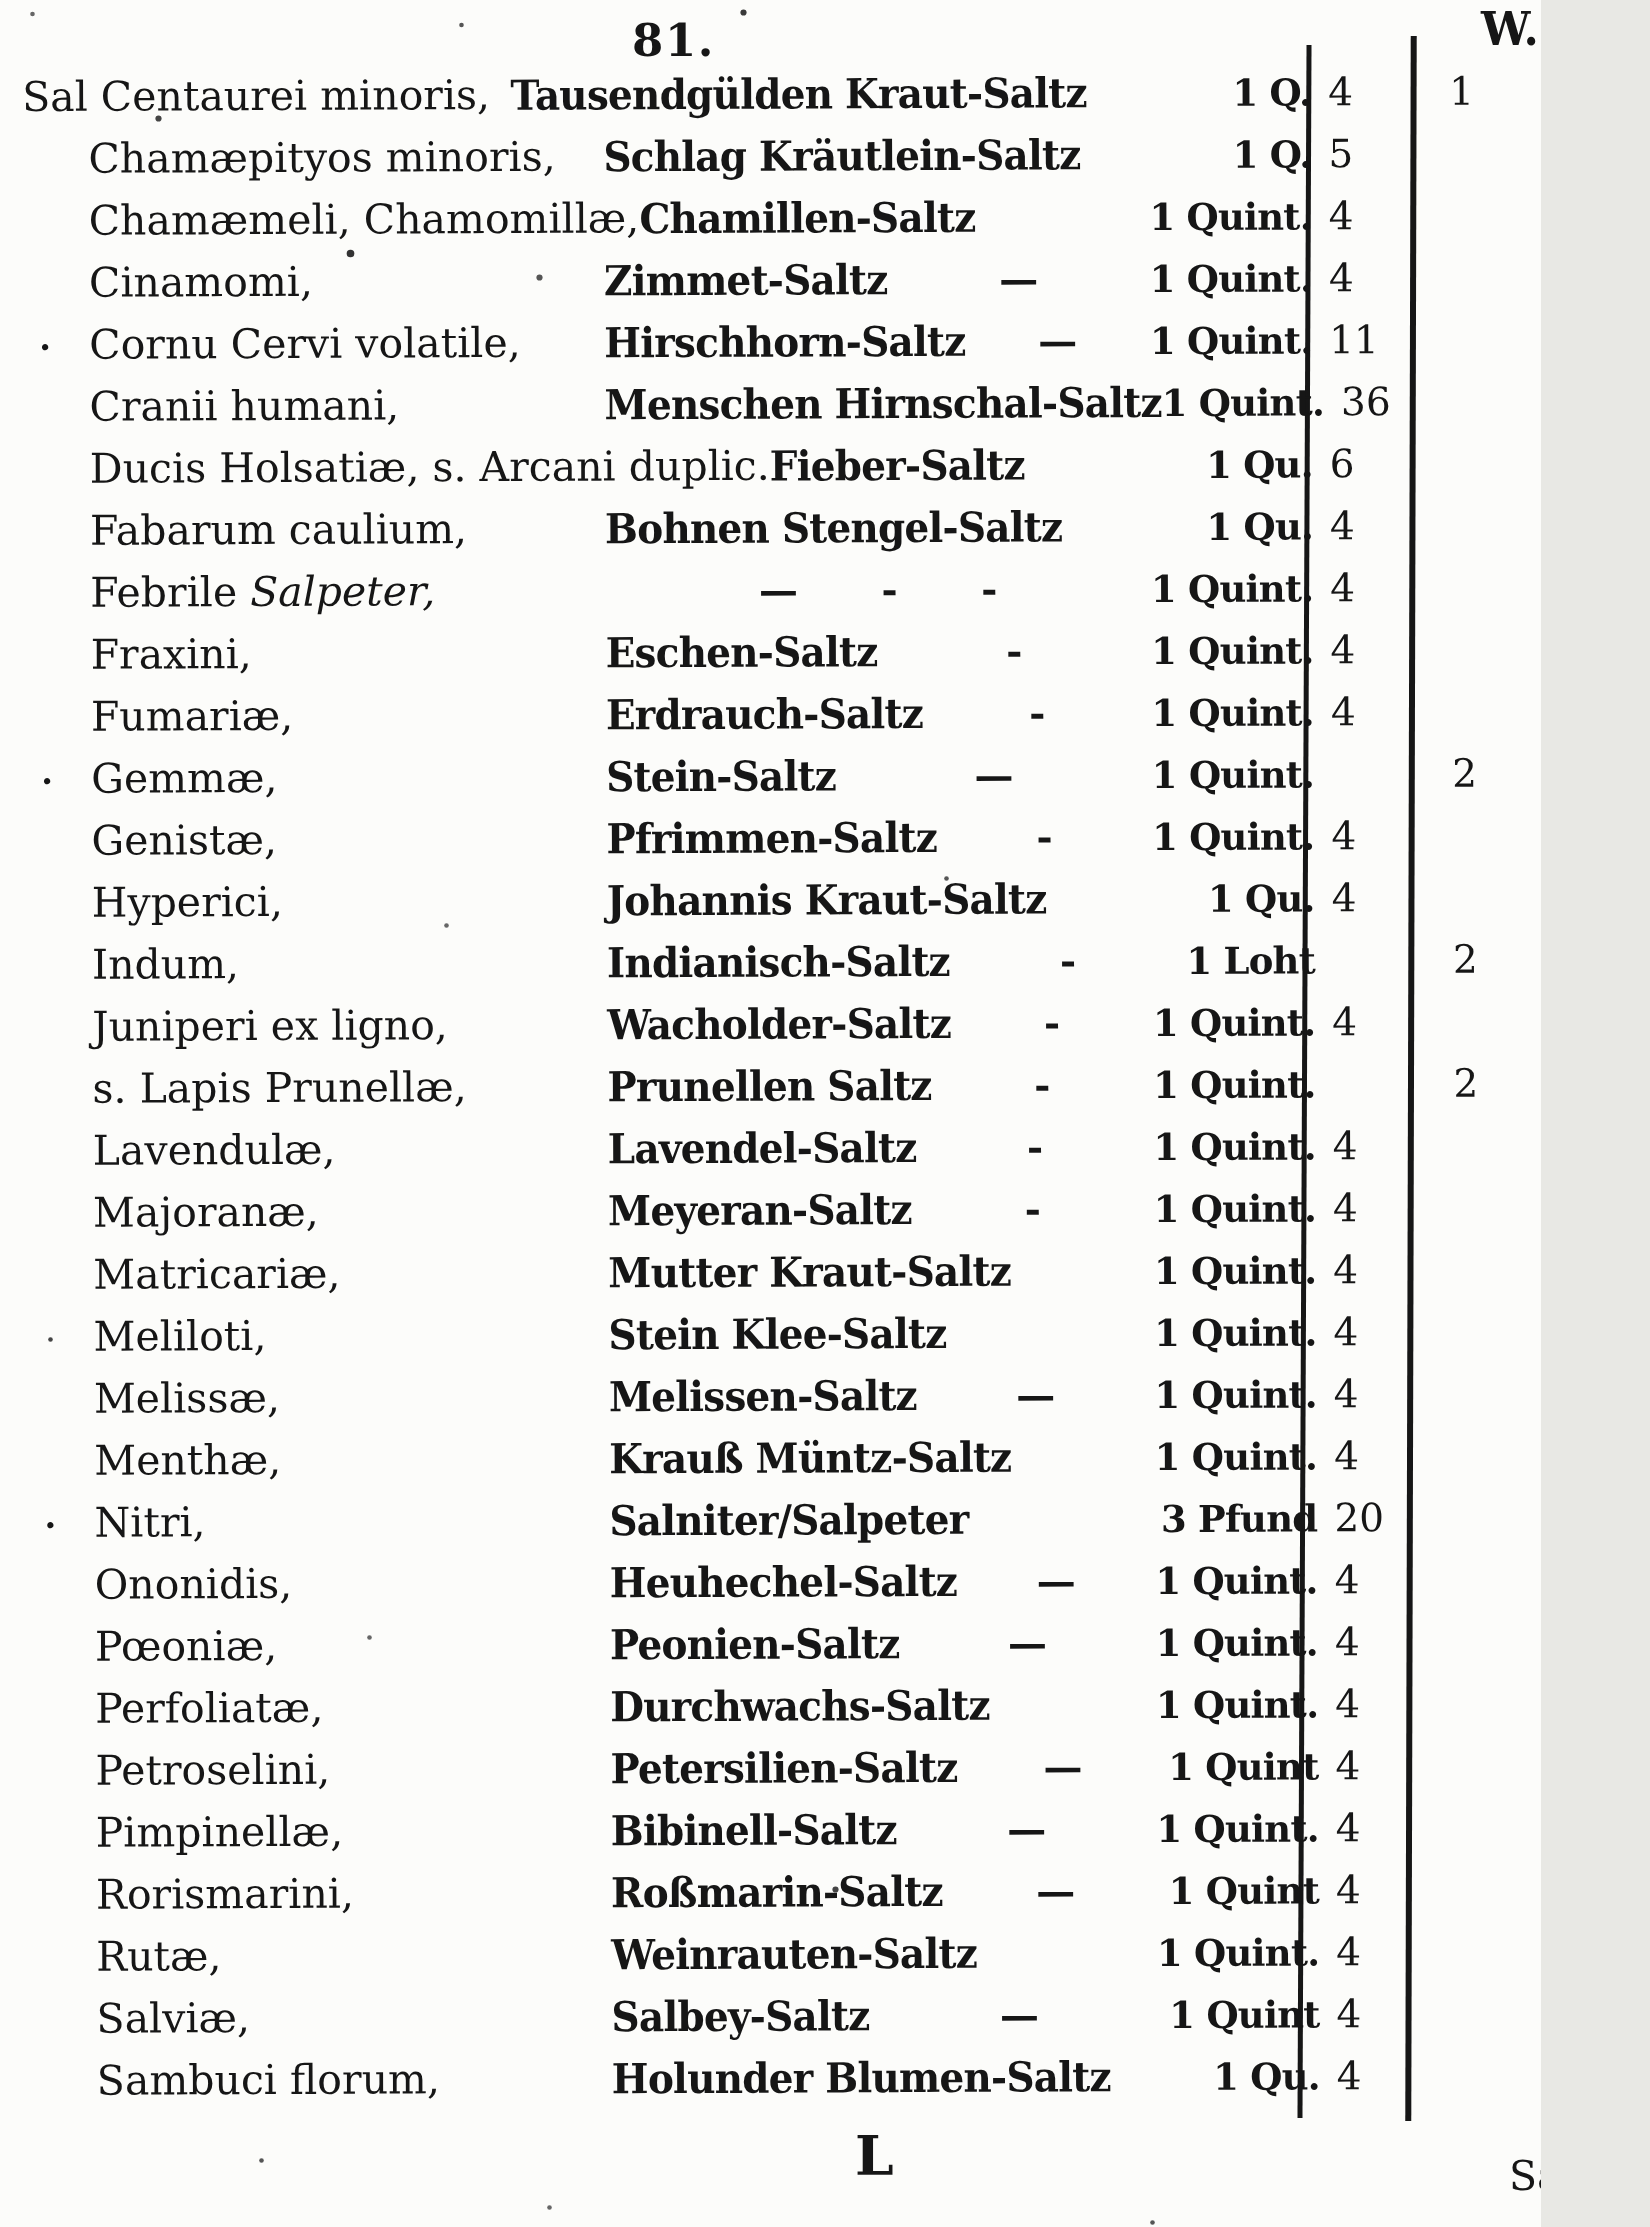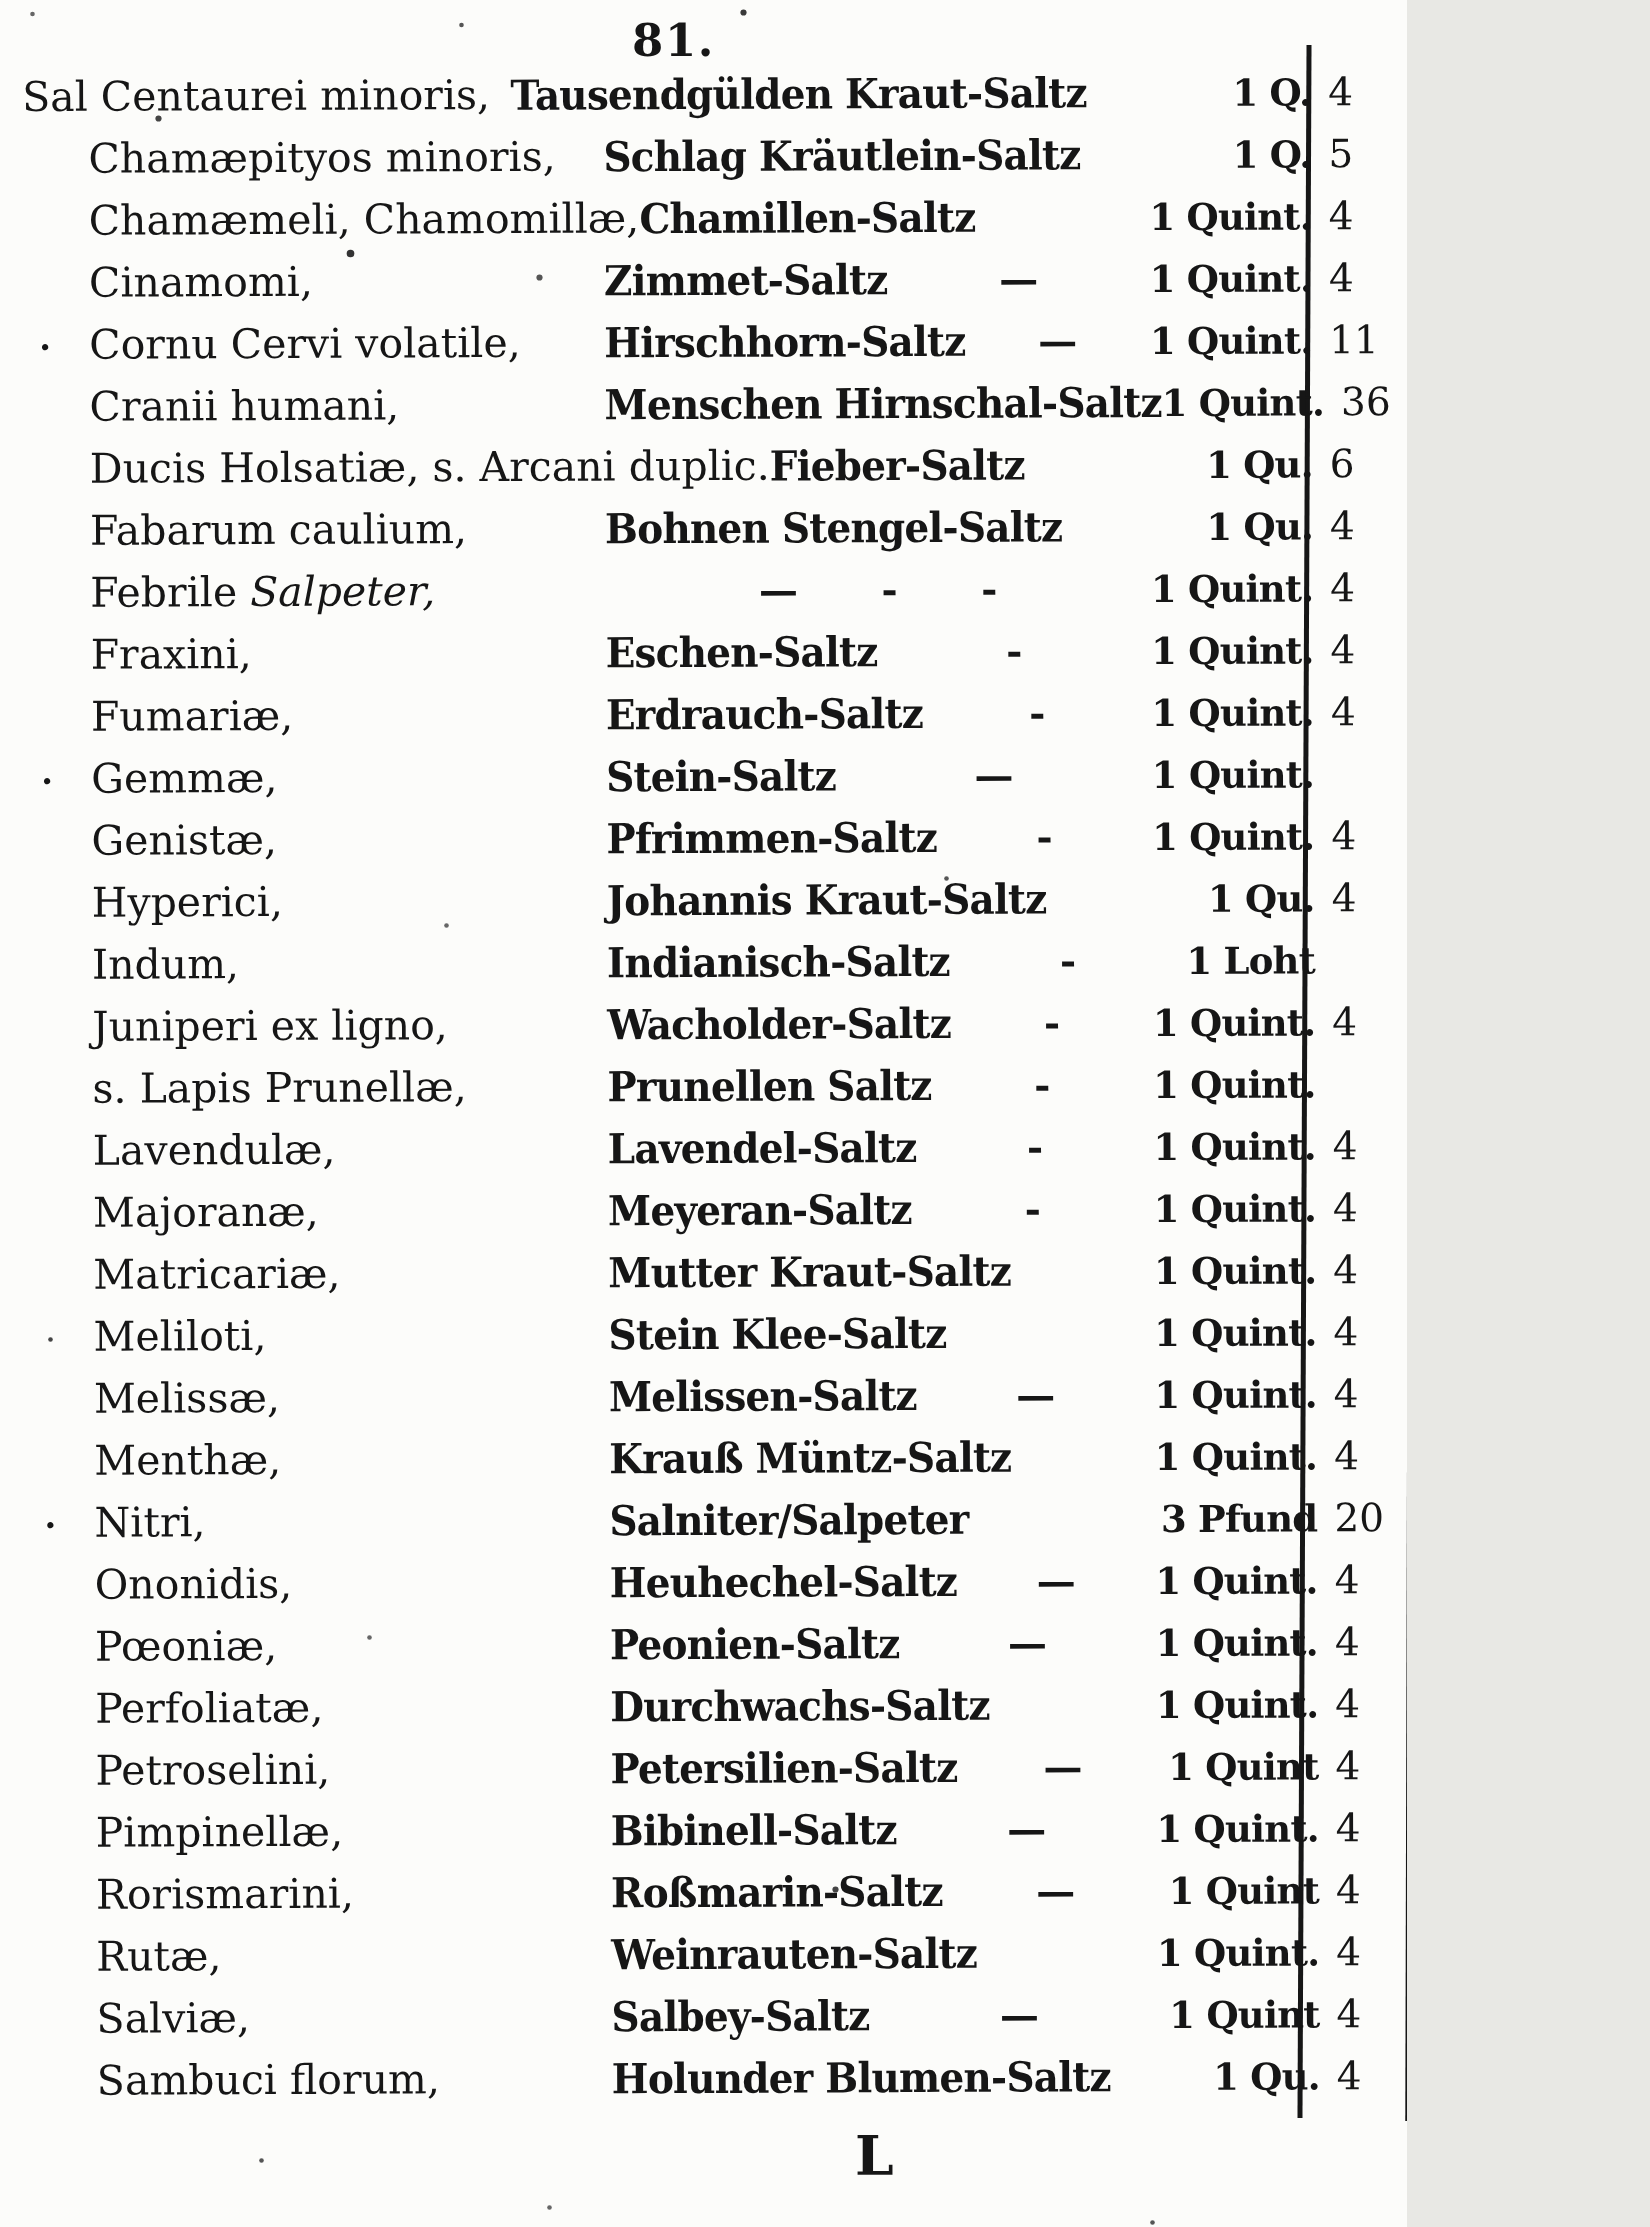--- a/index.html
+++ b/index.html
@@ -1,19 +1,19 @@
 <!DOCTYPE html>
 <html style="--ink: #161616; --paper: #fcfcfa;font-size:12.5px"><head>
 <meta charset="utf-8">
 <style>
   :root { --ink:#161616; --paper:#fcfcfa; }
   html,body { margin:0; padding:0; }
   body { background:#e8e8e4; font-family:"DejaVu Serif", serif; }
   .page {
-    position:relative; width:1407px; height:2227px;
+    position:relative; width:1541px; height:2227px;
     background:var(--paper); color:var(--ink); overflow:hidden;
   }
   .pageno {
     position:absolute; left:632px; top:14px;
     font-size:45px; font-weight:bold; letter-spacing:1.6px;
   }
   .col-head {
     position:absolute; top:3.1px; font-size:44px; font-weight:bold;
     transform:scaleY(1.05);
   }

